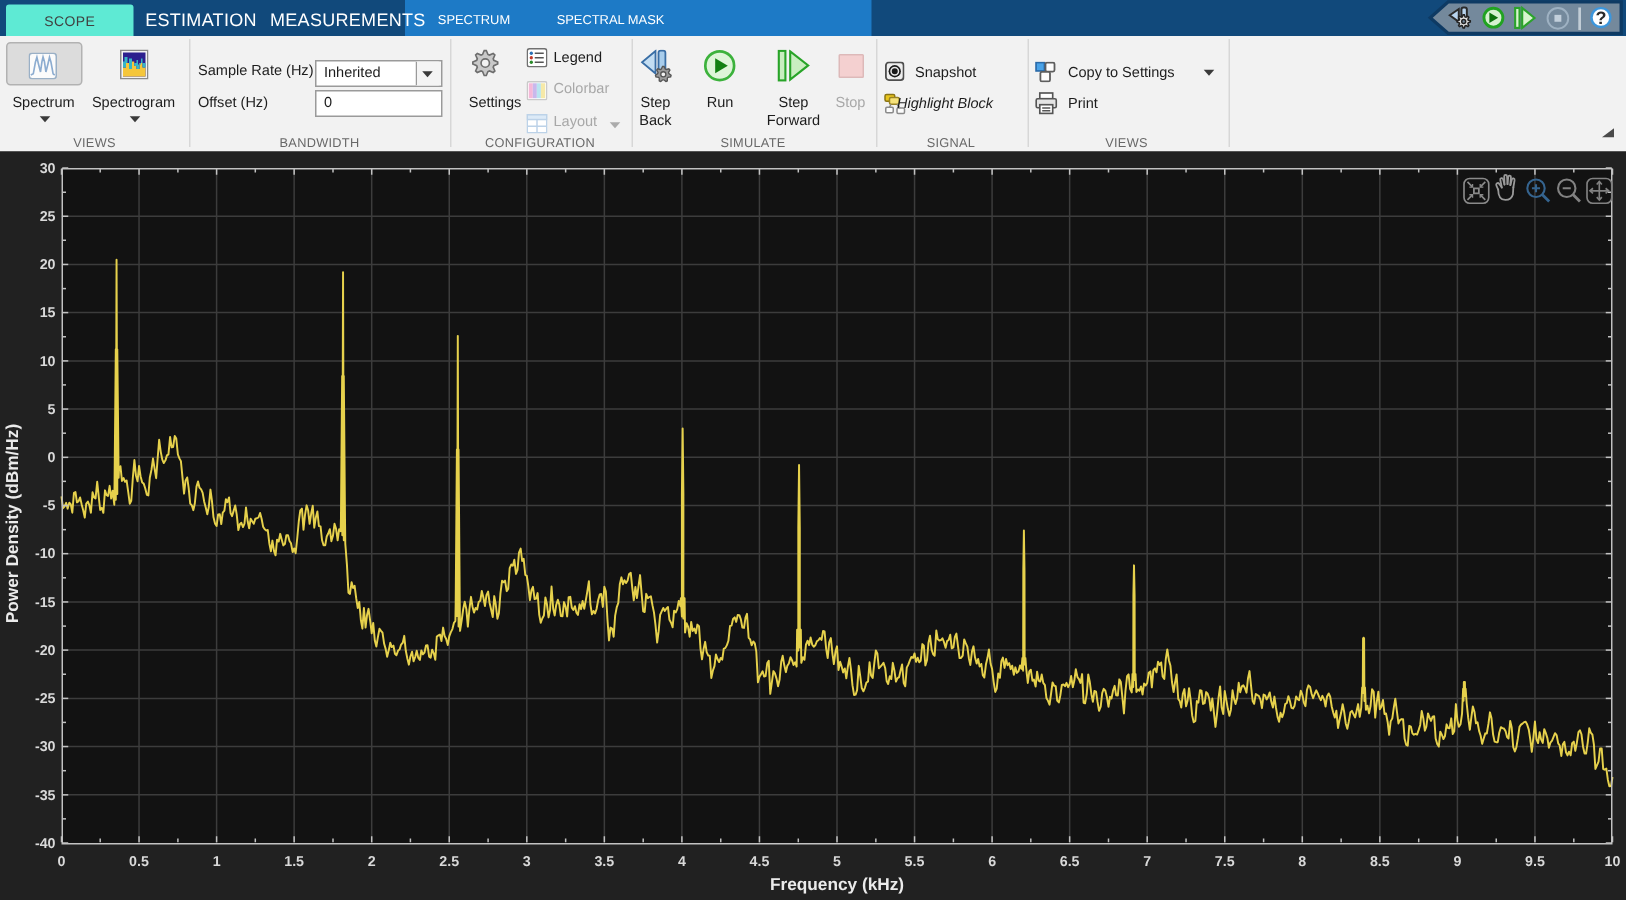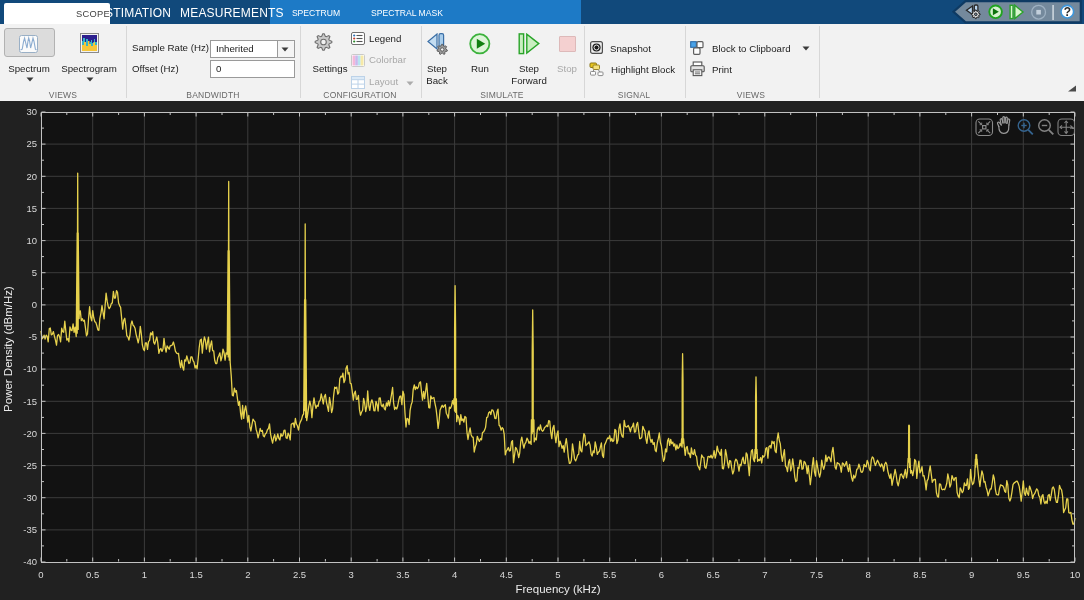--- a/index.html
+++ b/index.html
@@ -1,26 +1,26 @@
 <!DOCTYPE html>
 <html><head><meta charset="utf-8"><style>
 *{margin:0;padding:0;box-sizing:border-box;}
 html,body{width:1084px;height:600px;font-family:"Liberation Sans",sans-serif;overflow:hidden;background:#212121;}
 #tabbar{position:absolute;left:0;top:0;width:1084px;height:24px;background:#11497b;}
 #ctxblue{position:absolute;left:270px;top:0;width:311px;height:24px;background:#1d7ac6;}
 .tab{position:absolute;top:0;height:24px;line-height:26px;font-size:12px;color:#fff;text-align:center;letter-spacing:.2px;white-space:nowrap;}
-#scopetab{position:absolute;left:4px;top:3px;width:106px;height:21px;background:#ffffff;border-radius:2px 2px 0 0;color:#404040;line-height:22px;font-size:9.3px;text-align:right;letter-spacing:.3px;}
+#scopetab{position:absolute;left:4px;top:3px;width:85px;height:21px;background:#5eead4;border-radius:2px 2px 0 0;color:#404040;line-height:22px;font-size:9.3px;text-align:center;letter-spacing:.3px;}
 #ribbon{position:absolute;left:0;top:24px;width:1084px;height:77px;background:#f2f2f2;}
 .vsep{position:absolute;top:2px;width:1px;height:72px;background:#d7d7d7;}
 .ctx{font-size:8.6px !important;letter-spacing:0 !important;}
 .seclab{position:absolute;top:66px;font-size:8.5px;color:#686868;text-align:center;letter-spacing:.2px;}
 .btnlab{position:absolute;font-size:9.7px;color:#1c1c1c;text-align:center;white-space:nowrap;}
 .gray{color:#a8a8a8 !important;}
 .rowlab{position:absolute;font-size:9.7px;color:#1c1c1c;white-space:nowrap;}
-#chart{position:absolute;left:0;top:101px;width:1084px;height:499px;background:#212121;}
+#chart{position:absolute;left:0;top:101px;width:1084px;height:499px;background:#212121;font-weight:bold;}
 svg text{font-family:"Liberation Sans",sans-serif;}
 .tl{font-size:9.5px;fill:#d9d9d9;}
 .al{font-size:11.5px;fill:#ebebeb;}
 </style></head><body>
 <div id="tabbar">
 <div id="ctxblue"></div>
 <div class="tab" style="left:94px;width:80px;">ESTIMATION</div>
 <div class="tab" style="left:180px;width:92px;">MEASUREMENTS</div>
 <div class="tab ctx" style="left:286px;width:60px;">SPECTRUM</div>
 <div class="tab ctx" style="left:362px;width:90px;">SPECTRAL MASK</div>
@@ -146,27 +146,27 @@
 <circle cx="6.5" cy="6.5" r="2.5" fill="none" stroke="#e8e8e8" stroke-width="1"></circle>
 </svg>
 <div class="rowlab" style="left:610px;top:18.8px;">Snapshot</div>
 <svg style="position:absolute;left:589px;top:37.8px;" width="16" height="15" viewBox="0 0 16 15">
 <rect x="1" y="1" width="6.5" height="4.5" rx="1" fill="#e8c51e" stroke="#8a7414" stroke-width="1"></rect>
 <rect x="4" y="3" width="6.5" height="4.5" rx="1" fill="#f6e27a" stroke="#9a8424" stroke-width="1"></rect>
 <rect x="1.5" y="9.5" width="5" height="3.6" rx="0.8" fill="#fcfcfc" stroke="#8a8a8a" stroke-width="1"></rect>
 <rect x="9" y="10" width="5" height="3.6" rx="0.8" fill="#fcfcfc" stroke="#8a8a8a" stroke-width="1"></rect>
 <path d="M5 7.5 L4 9.5 M9 7.5 L11 10" stroke="#8a8a8a" stroke-width="1" fill="none"></path>
 </svg>
-<div class="rowlab" style="left:611px;top:39.5px;">Highlight Block</div>
+<div class="rowlab" style="left:598px;top:39.5px;font-style:italic;">Highlight Block</div>
 <svg style="position:absolute;left:689.5px;top:16.8px;" width="14" height="14" viewBox="0 0 14 14">
 <rect x="0.7" y="0.7" width="5.6" height="5.6" fill="#4aa3e8" stroke="#2a6aa8" stroke-width="1.1"></rect>
 <rect x="7" y="0.7" width="6" height="6" rx="1" fill="#fdfdfd" stroke="#5e5e5e" stroke-width="1.2"></rect>
 <rect x="3.6" y="6.9" width="6.4" height="6.4" rx="1" fill="#fdfdfd" stroke="#5e5e5e" stroke-width="1.2"></rect>
 </svg>
-<div class="rowlab" style="left:712px;top:18.8px;">Block to Clipboard</div>
+<div class="rowlab" style="left:712px;top:18.8px;">Copy to Settings</div>
 <svg style="position:absolute;left:802px;top:21.5px;" width="8" height="5">
       <path d="M0.5 0.5 L7.5 0.5 L4 4.5 Z" fill="#3a3a3a"></path>
     </svg>
 <svg style="position:absolute;left:689.5px;top:37px;" width="15" height="16" viewBox="0 0 15 16">
 <rect x="3.2" y="1" width="8.6" height="3.8" fill="#fff" stroke="#555" stroke-width="1.1"></rect>
 <rect x="0.8" y="4.8" width="13.4" height="6" rx="1" fill="#e4e4e4" stroke="#555" stroke-width="1.1"></rect>
 <rect x="3.2" y="8.8" width="8.6" height="5.8" fill="#fff" stroke="#555" stroke-width="1.1"></rect>
 <line x1="4.8" y1="11" x2="10.2" y2="11" stroke="#555" stroke-width="0.9"></line>
       <line x1="4.8" y1="12.8" x2="10.2" y2="12.8" stroke="#555" stroke-width="0.9"></line>
 </svg>

